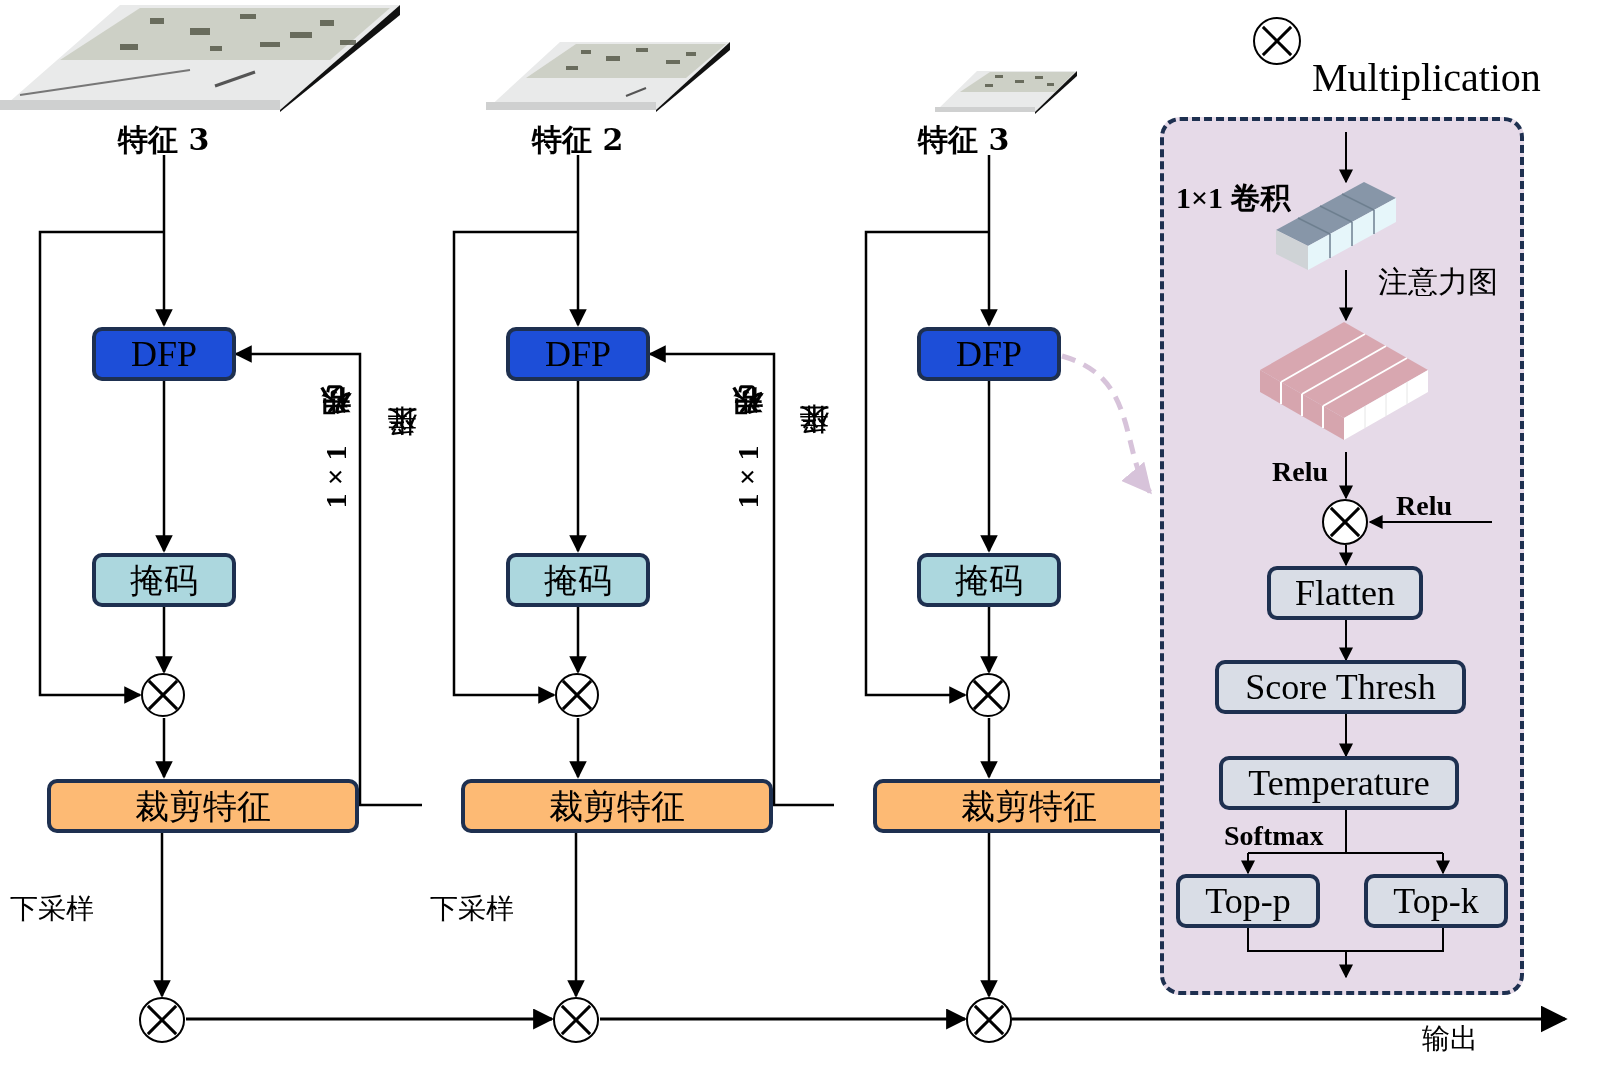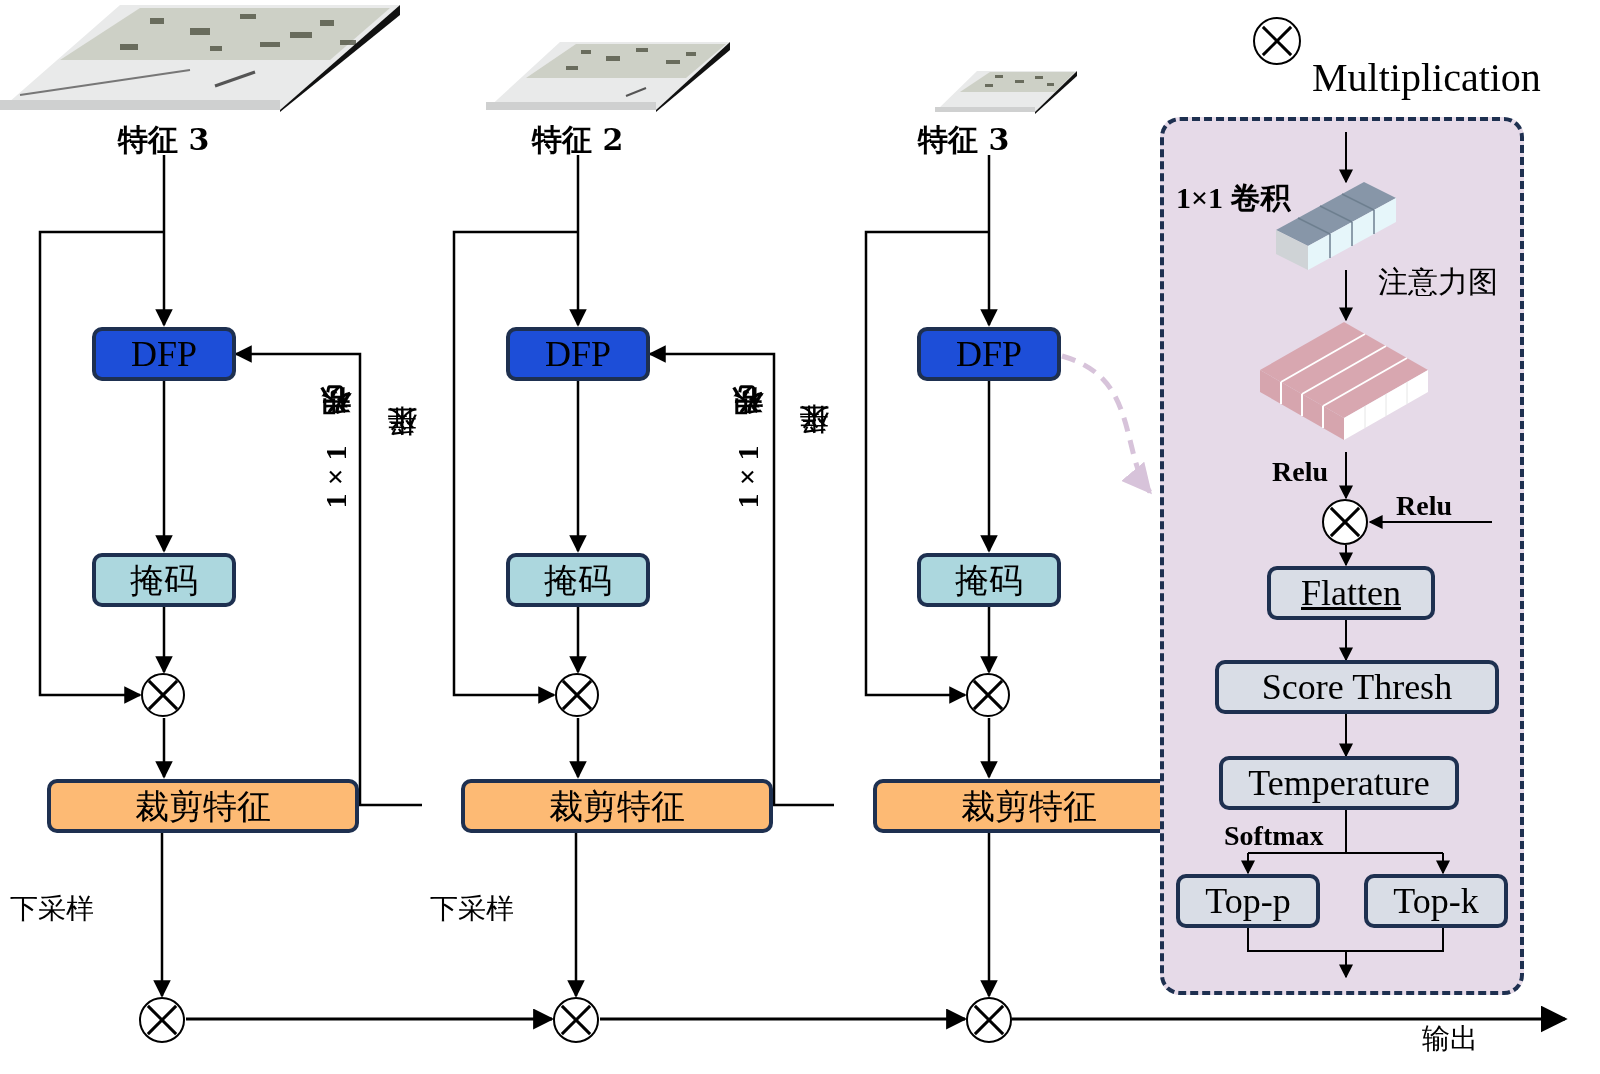--- a/index.html
+++ b/index.html
@@ -234,24 +234,24 @@
       <line x1="105" y1="86" x2="105" y2="108"></line>
         <line x1="126" y1="74" x2="126" y2="96"></line>
         <line x1="147" y1="62" x2="147" y2="84"></line>
     </g>
   </svg>
 
   <div class="label bold" style="left:1272px; top:456px; font-size:28px;">Relu</div>
   <div class="mult" style="left:1322px; top:499px; width:46px; height:46px;"></div>
   <div class="label bold" style="left:1396px; top:490px; font-size:28px;">Relu</div>
 
-  <div class="box gray" style="left:1267px; top:566px; width:168px; height:54px;text-decoration:underline;">
+  <div class="box gray" style="left:1267px; top:566px; width:156px; height:54px;">
     <span>Flatten</span>
   </div>
-  <div class="box gray" style="left:1215px; top:660px; width:284px; height:54px;">
+  <div class="box gray" style="left:1215px; top:660px; width:251px; height:54px;">
     <span>Score Thresh</span>
   </div>
   <div class="box gray" style="left:1219px; top:756px; width:240px; height:54px;">
     <span>Temperature</span>
   </div>
   <div class="label bold" style="left:1224px; top:820px; font-size:28px;">Softmax</div>
   <div class="box gray" style="left:1176px; top:874px; width:144px; height:54px;">
     <span>Top-p</span>
   </div>
   <div class="box gray" style="left:1364px; top:874px; width:144px; height:54px;">

